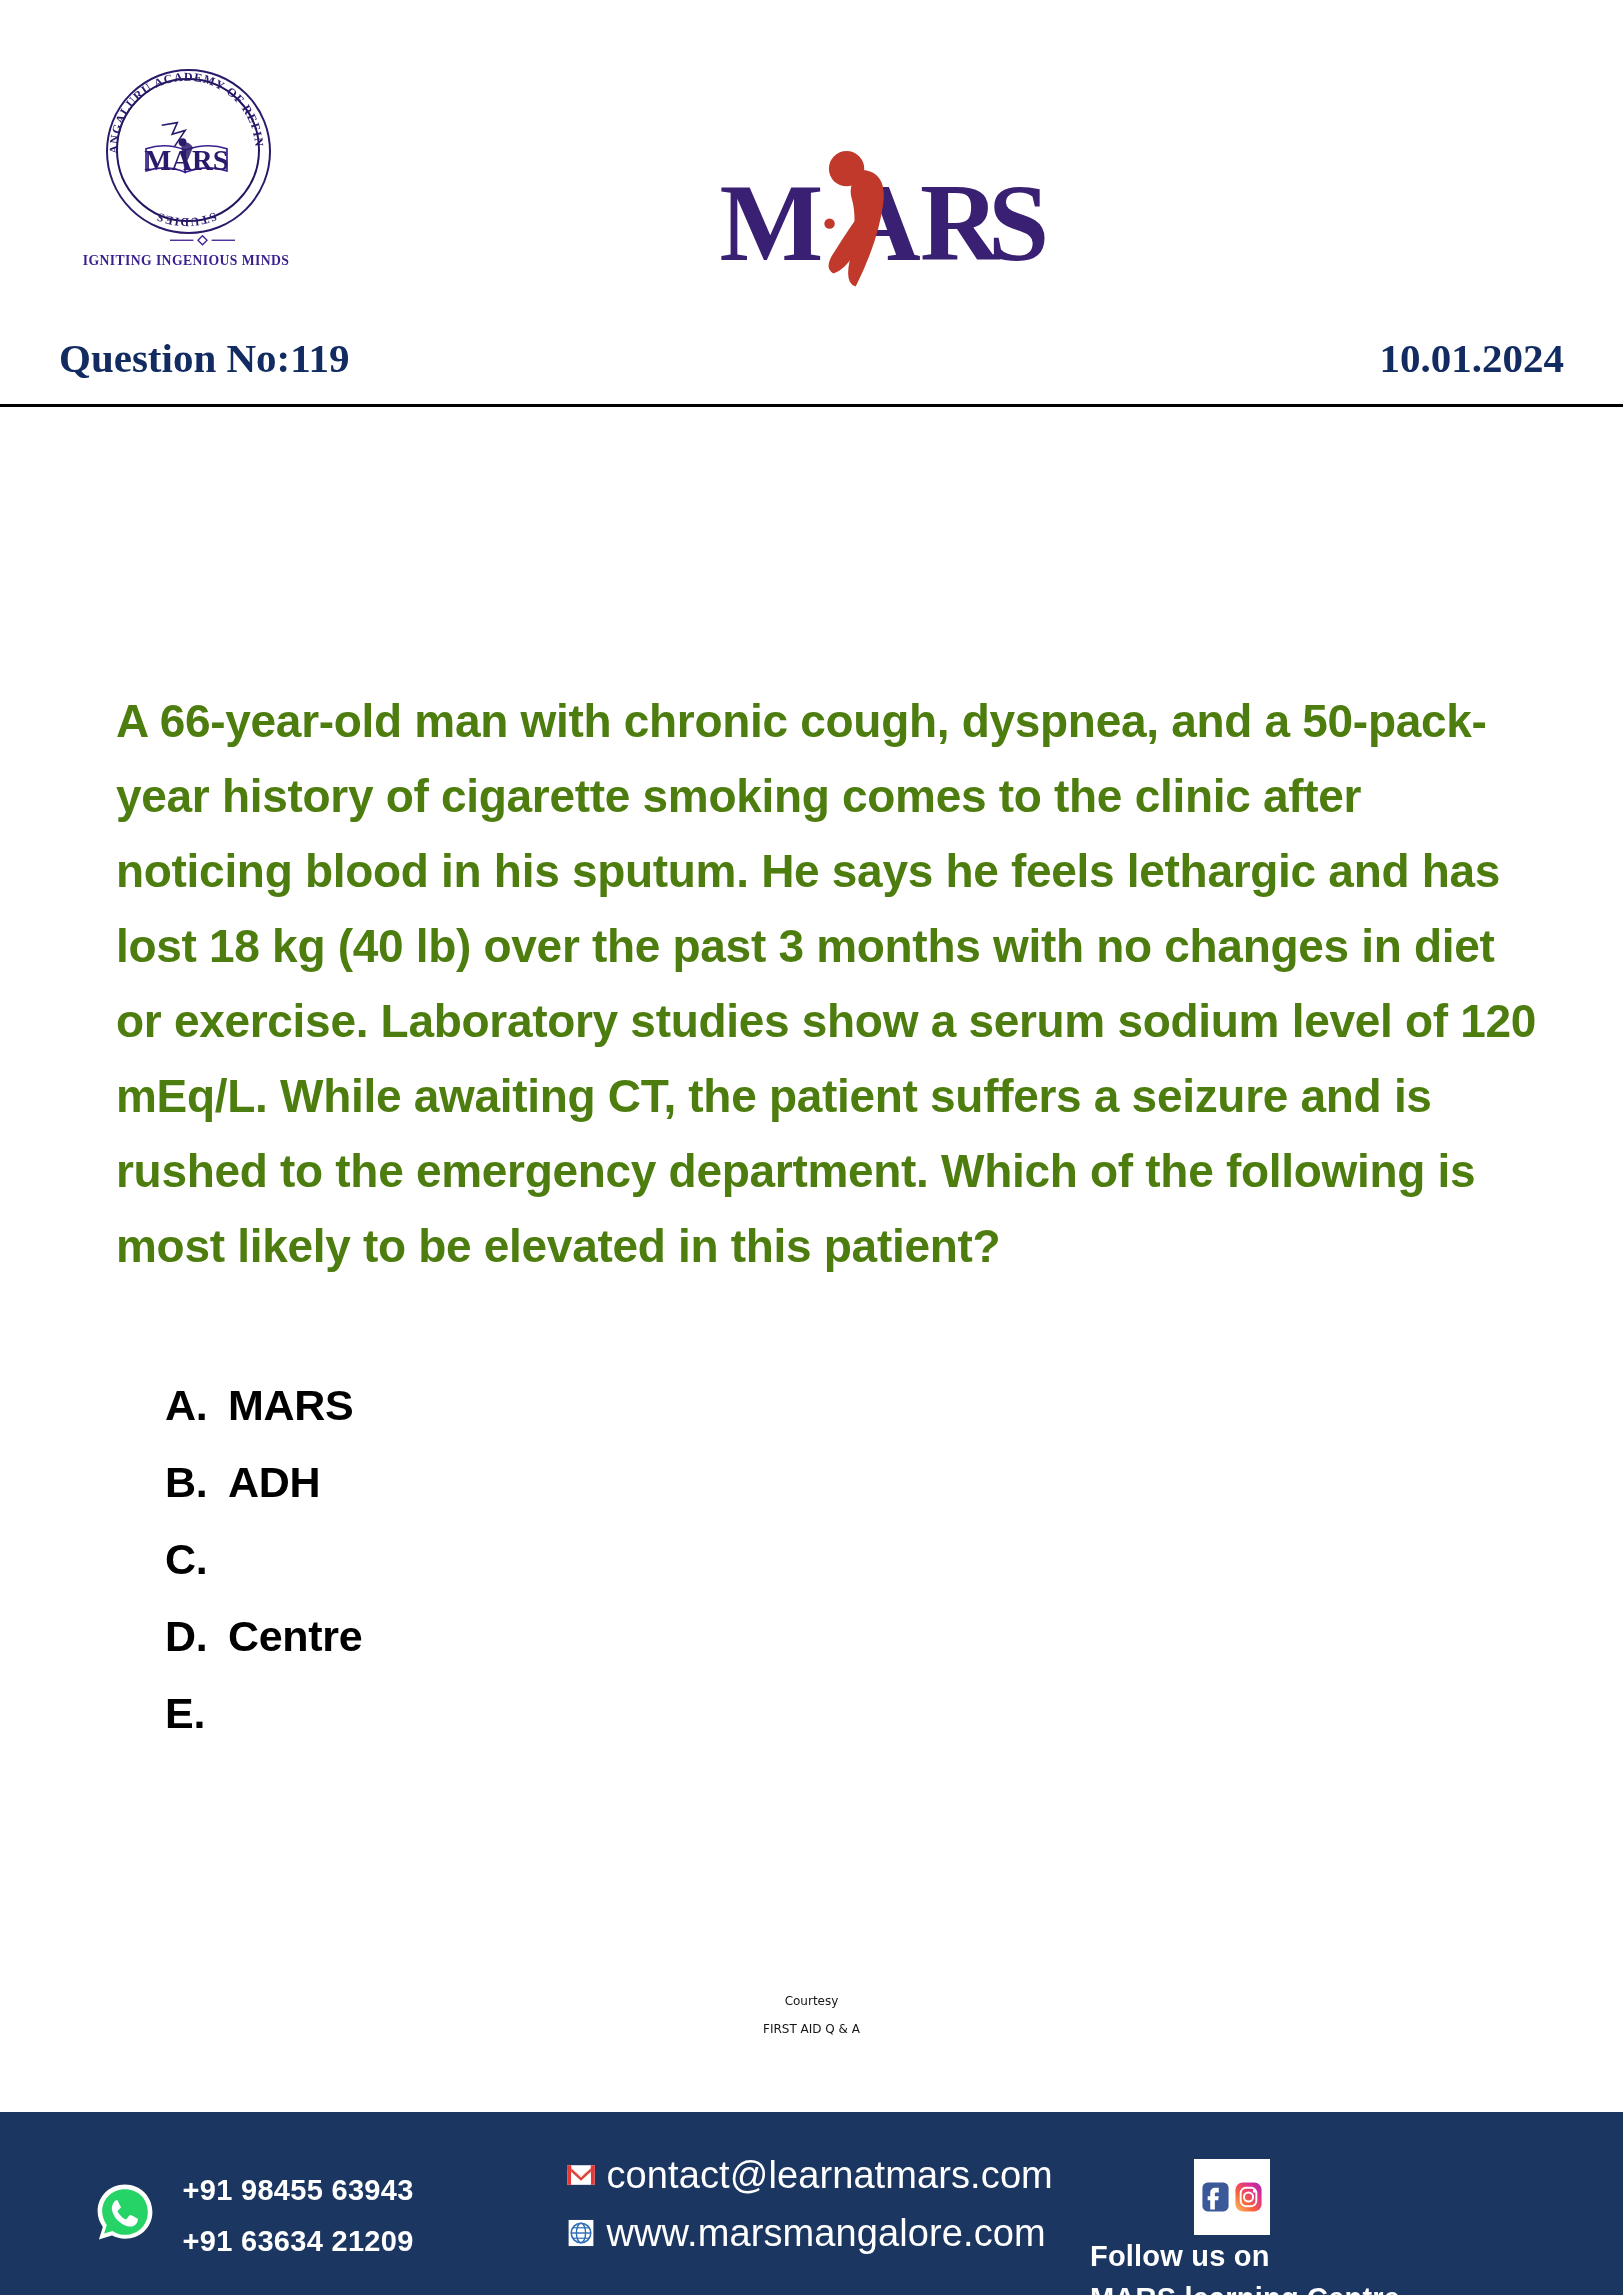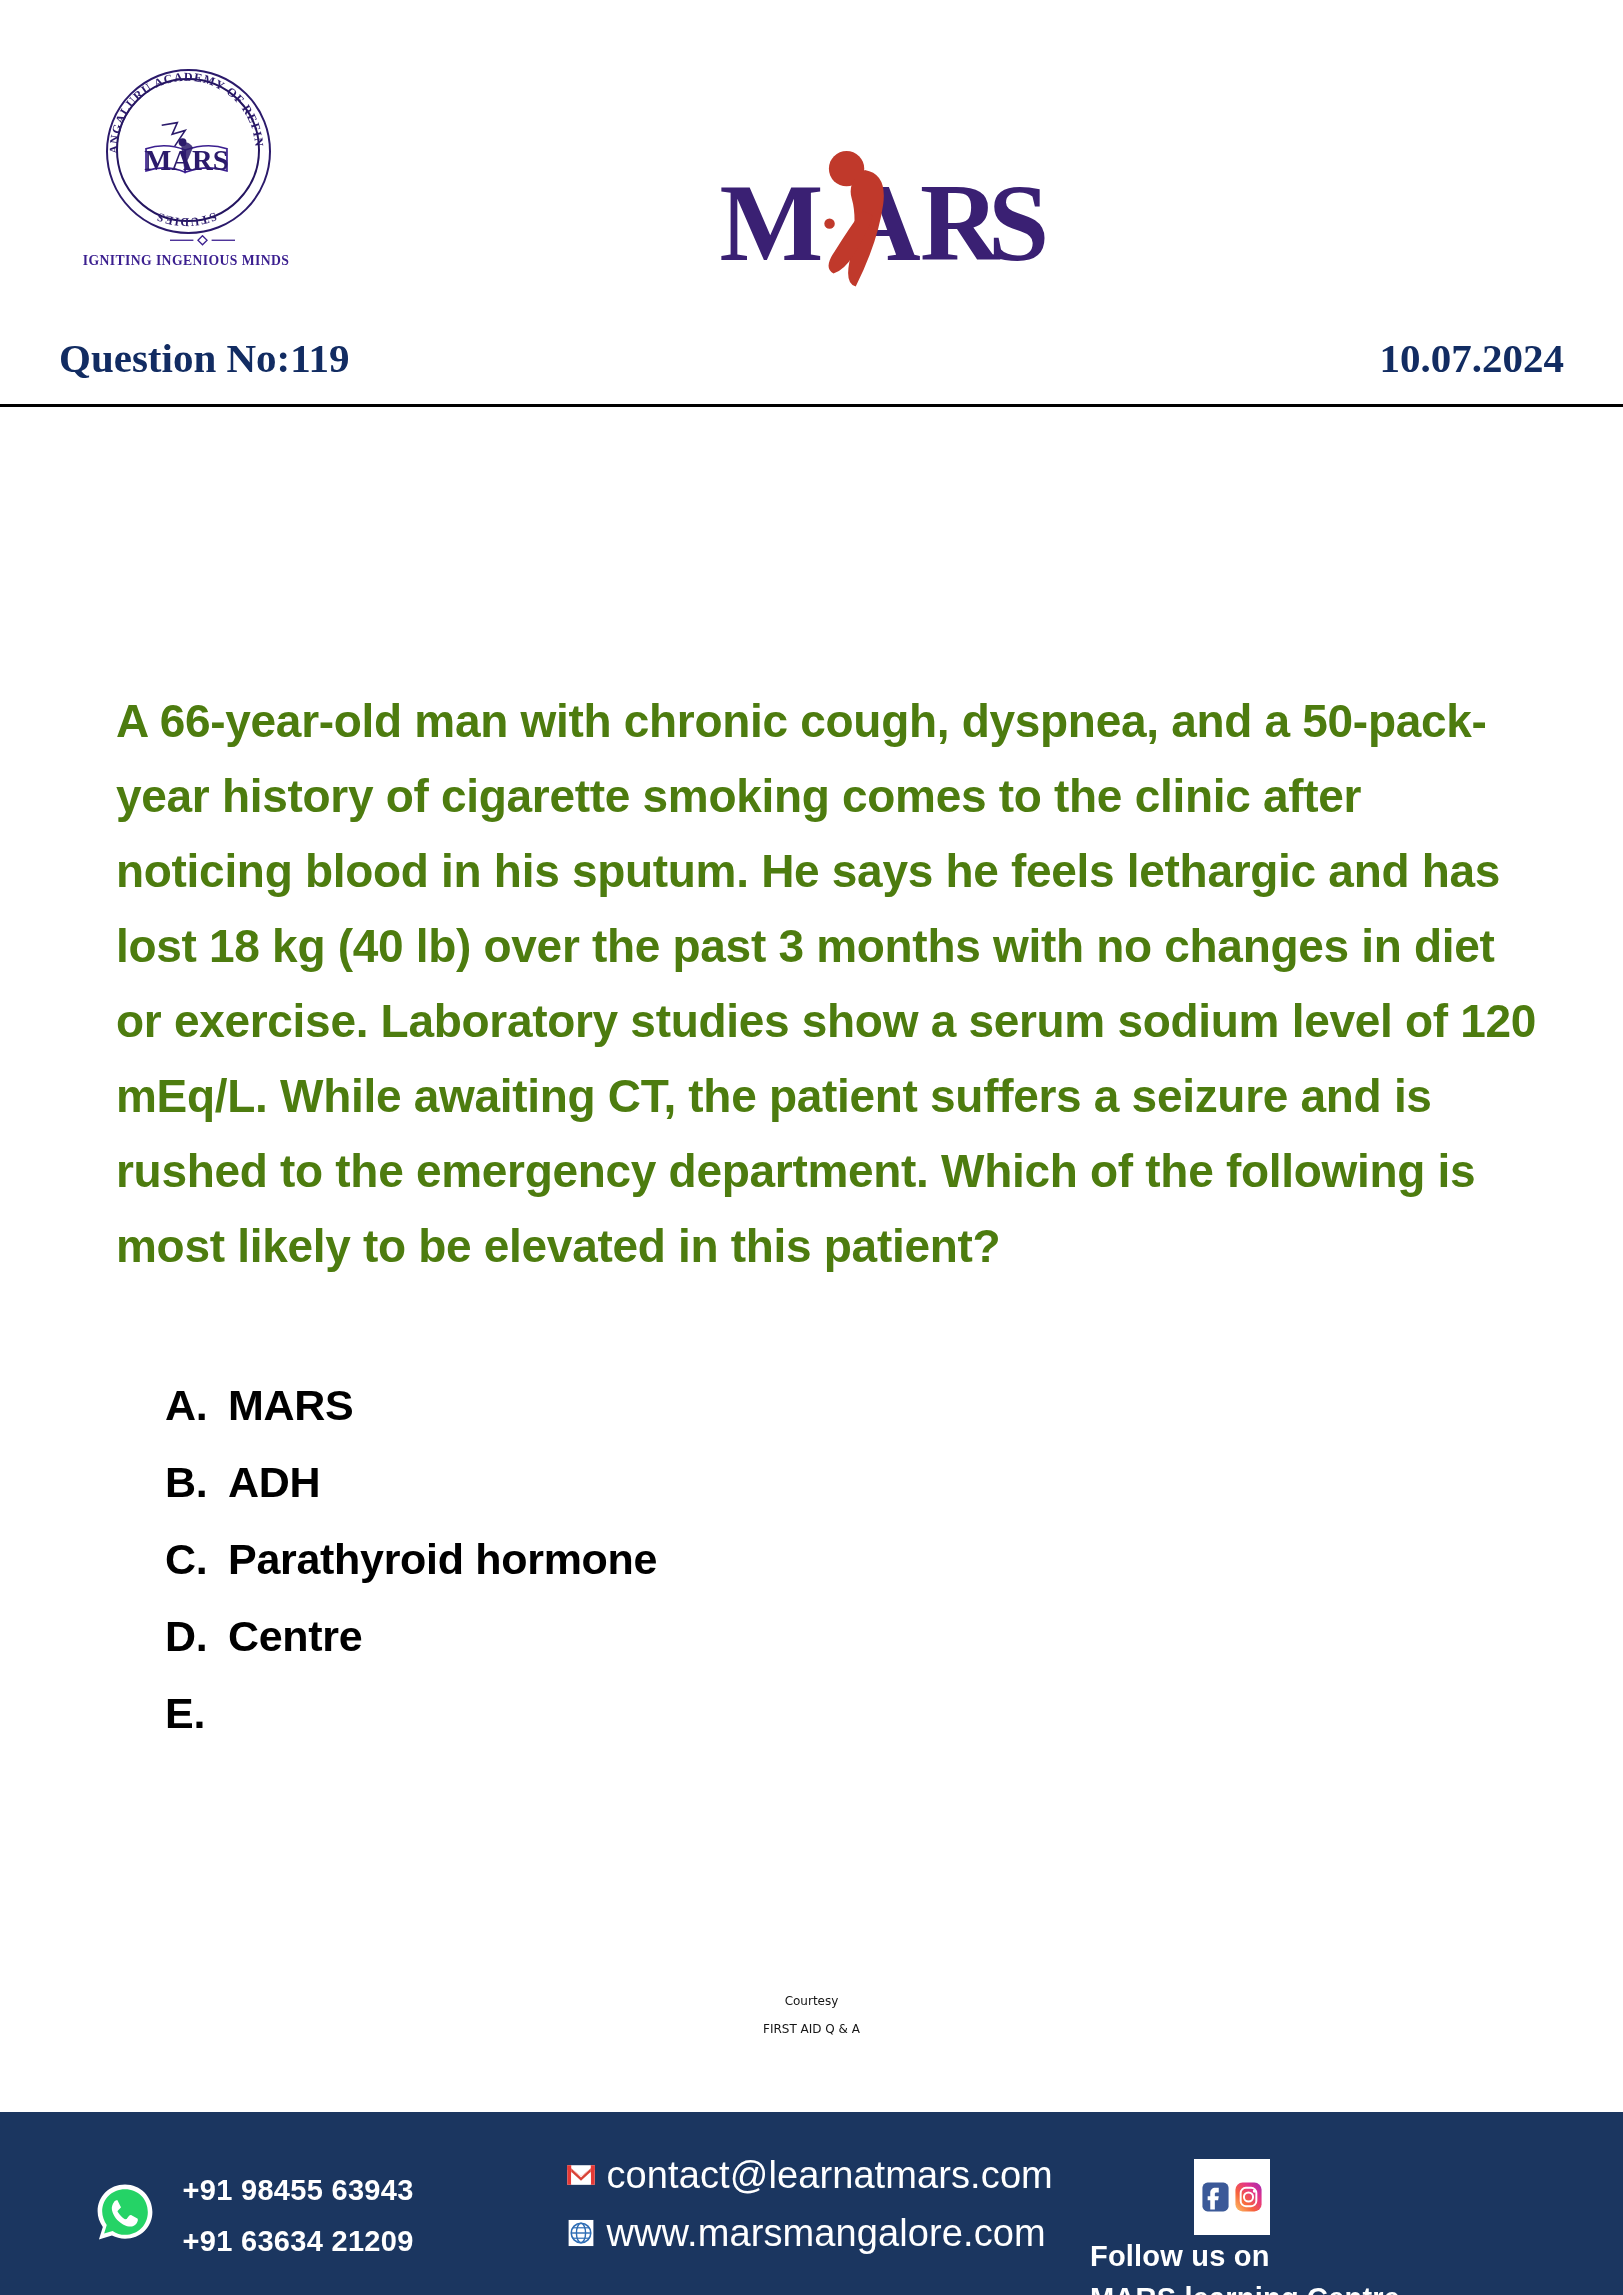--- a/index.html
+++ b/index.html
@@ -338,21 +338,21 @@
       <text x="420" y="188" font-family="Liberation Serif, serif" font-size="168" font-weight="bold" fill="#3A2073">S</text>
 
       <circle cx="204" cy="48" r="27" fill="#C0392B"></circle>
       <path d="M232 50 q34 6 28 52 q-8 58 -42 126 q-16 -4 -10 -36 q14 -64 4 -98 q-8 -26 20 -44 Z" fill="#C0392B"></path>
       <path d="M228 112 q-18 24 -42 62 q-18 26 -2 34 q16 -4 32 -30 q20 -32 28 -58 Z" fill="#C0392B"></path>
     </svg>
   </div>
 
   <div class="header-line">
     <div class="header-qno">Question No:119</div>
-    <div class="header-date">10.07.2024</div>
+    <div class="header-date">10.01.2024</div>
   </div>
   <div class="header-rule"></div>
 </div>
 
 <div class="question-block">
   <p class="question-text">A 66-year-old man with chronic cough, dyspnea, and a 50-pack-year history of cigarette smoking comes to the clinic after noticing blood in his sputum. He says he feels lethargic and has lost 18 kg (40 lb) over the past 3 months with no changes in diet or exercise. Laboratory studies show a serum sodium level of 120 mEq/L. While awaiting CT, the patient suffers a seizure and is rushed to the emergency department. Which of the following is most likely to be elevated in this patient?</p>
 </div>
 
 <div class="options-block">
 
@@ -361,21 +361,20 @@
     <span class="option-label">MARS</span>
   </div>
 
   <div class="option-row">
     <span class="option-letter">B.</span>
     <span class="option-label">ADH</span>
   </div>
 
   <div class="option-row">
     <span class="option-letter">C.</span>
-    <span class="option-label">Parathyroid hormone</span>
   </div>
 
   <div class="option-row">
     <span class="option-letter">D.</span>
     <span class="option-label">Centre</span>
   </div>
 
   <div class="option-row">
     <span class="option-letter">E.</span>
   </div>

